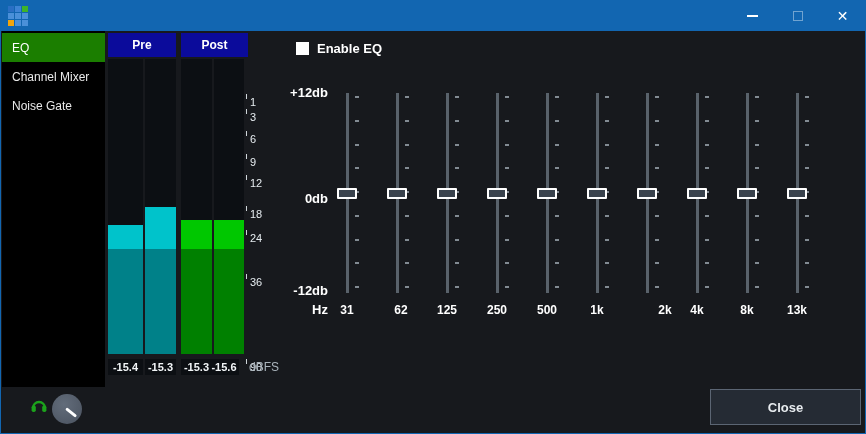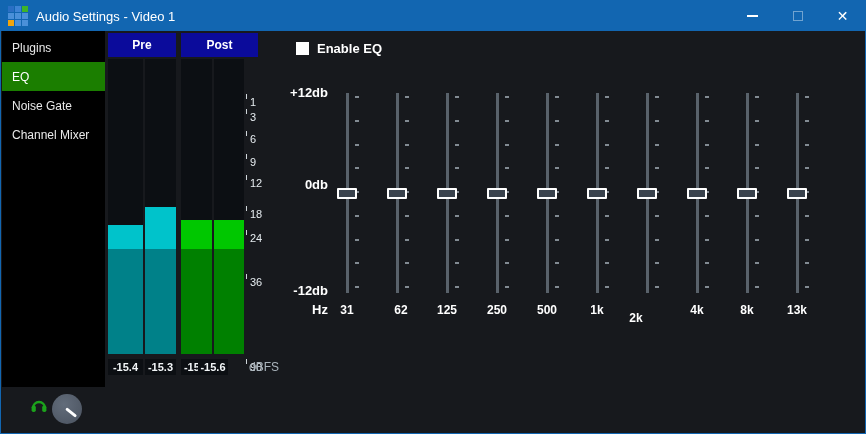--- a/index.html
+++ b/index.html
@@ -54,81 +54,79 @@
       <div style="background:#2a6fc4"></div>
         <div style="background:#3d83d4"></div>
         <div style="background:#3fb329"></div>
       <div style="background:#4a90d9"></div>
         <div style="background:#4a90d9"></div>
         <div style="background:#4a90d9"></div>
       <div style="background:#f2a50c"></div>
         <div style="background:#4a90d9"></div>
         <div style="background:#4a90d9"></div>
     </div>
-    <div class="title">Audio Settings - Video 1</div>
     <div class="tb-btns">
       <div class="tb-btn">
           <div class="min-glyph"></div>
         </div>
       <div class="tb-btn">
           <div class="max-glyph"></div>
         </div>
       <div class="tb-btn">
           <span class="close-glyph">✕</span>
         </div>
     </div>
   </div>
 
   <div class="sidebar">
-      <div class="side-item">Plugins</div>
       <div class="side-item selected">EQ</div>
+      <div class="side-item">Channel Mixer</div>
       <div class="side-item">Noise Gate</div>
-      <div class="side-item">Channel Mixer</div>
     </div>
 
   <div class="meters">
       <div class="mhead" style="left: 3px; width: 68px;">Pre</div>
-      <div class="mhead" style="left: 76px; width: 77px;">Post</div>
+      <div class="mhead" style="left: 76px; width: 67px;">Post</div>
       <div class="mcol" style="left: 3px; width: 35px;">
         <div class="bar" style="bottom: 0px; height: 105px; background: rgb(0, 129, 137);"></div>
         <div class="bar" style="bottom: 105px; height: 24px; background: rgb(0, 195, 203);"></div>
       </div>
       <div class="mval" style="left: 3px; width: 35px;">-15.4</div>
       <div class="mcol" style="left: 40px; width: 31px;">
         <div class="bar" style="bottom: 0px; height: 105px; background: rgb(0, 129, 137);"></div>
         <div class="bar" style="bottom: 105px; height: 42px; background: rgb(0, 195, 203);"></div>
       </div>
       <div class="mval" style="left: 40px; width: 31px;">-15.3</div>
       <div class="mcol" style="left: 76px; width: 31px;">
         <div class="bar" style="bottom: 0px; height: 105px; background: rgb(0, 128, 0);"></div>
         <div class="bar" style="bottom: 105px; height: 29px; background: rgb(0, 199, 0);"></div>
       </div>
       <div class="mval" style="left: 76px; width: 31px;">-15.3</div>
       <div class="mcol" style="left: 109px; width: 30px;">
         <div class="bar" style="bottom: 0px; height: 105px; background: rgb(0, 128, 0);"></div>
         <div class="bar" style="bottom: 105px; height: 29px; background: rgb(0, 199, 0);"></div>
       </div>
-      <div class="mval" style="left: 93px; width: 30px;">-15.6</div>
+      <div class="mval" style="left: 104px; width: 30px;">-15.6</div>
       <div class="scale-lbl" style="top: 65px;">1</div>
       <div class="scale-lbl" style="top: 80px;">3</div>
       <div class="scale-lbl" style="top: 102px;">6</div>
       <div class="scale-lbl" style="top: 125px;">9</div>
       <div class="scale-lbl" style="top: 146px;">12</div>
       <div class="scale-lbl" style="top: 177px;">18</div>
       <div class="scale-lbl" style="top: 201px;">24</div>
       <div class="scale-lbl" style="top: 245px;">36</div>
       <div class="scale-lbl" style="top: 330px;">90</div>
       <div class="dbfs">dBFS</div>
     </div>
 
   <div class="checkbox"></div>
   <div class="enable-lbl">Enable EQ</div>
 
   <div class="gain-lbl" style="top:84px">+12db</div>
-  <div class="gain-lbl" style="top:176px">0db</div>
+  <div class="gain-lbl" style="top:190px">0db</div>
   <div class="gain-lbl" style="top:282px">-12db</div>
   <div class="gain-lbl" style="top:301px">Hz</div>
 
   <div class="eq-sliders">
       <div class="track" style="left: 14.5px;"></div>
       <div class="tick" style="left: 24px; top: 15px;"></div>
       <div class="tick" style="left: 24px; top: 38.75px;"></div>
       <div class="tick" style="left: 24px; top: 62.5px;"></div>
       <div class="tick" style="left: 24px; top: 86.25px;"></div>
       <div class="tick" style="left: 24px; top: 110px;"></div>
@@ -202,21 +200,21 @@
       <div class="tick" style="left: 324px; top: 15px;"></div>
       <div class="tick" style="left: 324px; top: 38.75px;"></div>
       <div class="tick" style="left: 324px; top: 62.5px;"></div>
       <div class="tick" style="left: 324px; top: 86.25px;"></div>
       <div class="tick" style="left: 324px; top: 110px;"></div>
       <div class="tick" style="left: 324px; top: 133.75px;"></div>
       <div class="tick" style="left: 324px; top: 157.5px;"></div>
       <div class="tick" style="left: 324px; top: 181.25px;"></div>
       <div class="tick" style="left: 324px; top: 205px;"></div>
       <div class="thumb" style="left: 306px; top: 106.5px;"></div>
-      <div class="freq-lbl" style="left: 280px; margin-top: 8px;">2k</div>
+      <div class="freq-lbl" style="left: 309px;">2k</div>
       <div class="track" style="left: 364.5px;"></div>
       <div class="tick" style="left: 374px; top: 15px;"></div>
       <div class="tick" style="left: 374px; top: 38.75px;"></div>
       <div class="tick" style="left: 374px; top: 62.5px;"></div>
       <div class="tick" style="left: 374px; top: 86.25px;"></div>
       <div class="tick" style="left: 374px; top: 110px;"></div>
       <div class="tick" style="left: 374px; top: 133.75px;"></div>
       <div class="tick" style="left: 374px; top: 157.5px;"></div>
       <div class="tick" style="left: 374px; top: 181.25px;"></div>
       <div class="tick" style="left: 374px; top: 205px;"></div>
@@ -249,14 +247,15 @@
     </div>
 
   <svg class="hp-icon" viewBox="0 0 18 18">
     <path d="M3 12 a6 6 0 0 1 12 0" stroke="#1ca21c" stroke-width="2.4" fill="none"></path>
     <rect x="1.6" y="9.5" width="4.2" height="6.5" rx="1.8" fill="#1ca21c"></rect>
     <rect x="12.2" y="9.5" width="4.2" height="6.5" rx="1.8" fill="#1ca21c"></rect>
   </svg>
   <div class="knob">
     <div class="knob-line"></div>
   </div>
+  <div class="close-btn">Close</div>
 
 </div>
 
 </body></html>

